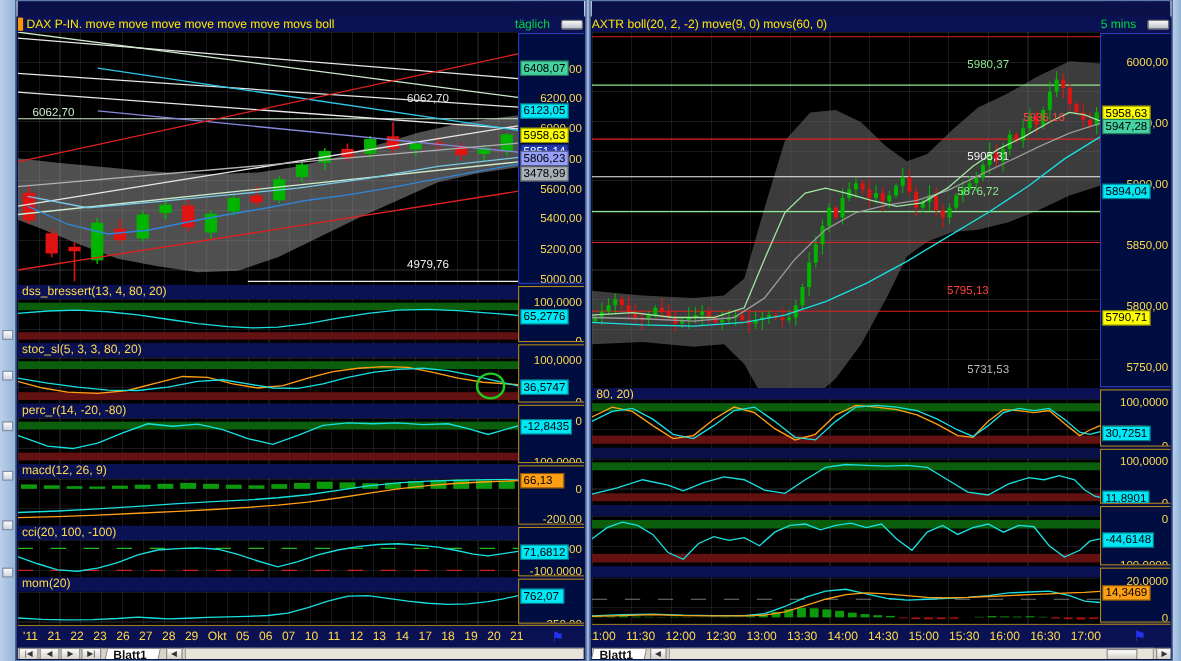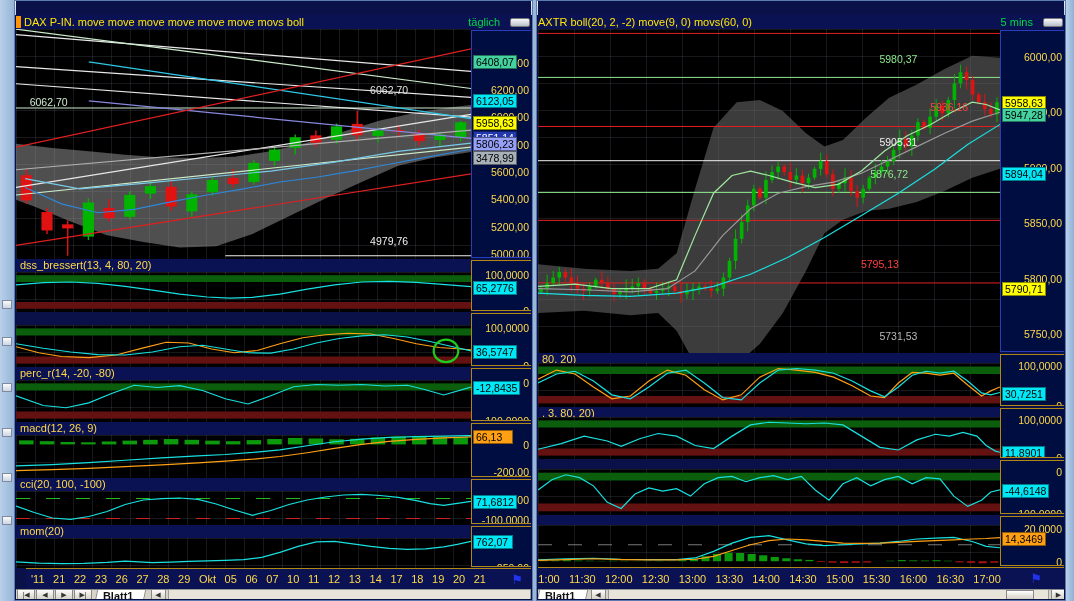--- a/index.html
+++ b/index.html
@@ -88,21 +88,21 @@
       <span class="tb-btn"><span class="glyph-res"></span></span>
       <span class="tb-btn">✕</span>
     </div>
     <div class="chart-body" id="lw-body">
       <div class="legend-strip" style="left:0;top:14px;width:517px;">
         <span class="legend-mark"></span>
         <span class="legend-text">DAX P-IN. move move move move move move movs boll</span>
         <span class="legend-interval">täglich</span>
         <span class="legend-btn"></span>
       </div>
-      <div class="xaxis" style="left:10px;top:567px;width:517px;height:21px;">
+      <div class="xaxis" style="left:0;top:567px;width:517px;height:21px;">
         <div class="xlabels" id="lw-xlabels" style="width:455px;">
             <span>'11</span>
             <span>21</span>
             <span>22</span>
             <span>23</span>
             <span>26</span>
             <span>27</span>
             <span>28</span>
             <span>29</span>
             <span>Okt</span>
@@ -220,20 +220,21 @@
             <rect x="0" width="1000" y="80.35714285714286" height="169.64285714285714" fill="#0b5e0b"></rect>
             <rect x="0" width="1000" y="750" height="169.6428571428571" fill="#641111"></rect>
             <polyline points="0,321.4 60,267.9 120,250.0 180,285.7 240,357.1 300,455.4 360,553.6 420,625.0 470,651.8 520,633.9 580,553.6 640,428.6 700,321.4 760,250.0 820,232.1 880,258.9 930,303.6 1000,366.1" fill="none" stroke="#18e0e0" stroke-width="1.2" vector-effect="non-scaling-stroke"></polyline>
           </svg>
         </div>
         <div class="axbox" style="left: 455px; top: 259px; width: 62px; height: 51px;">
           <div class="tick" style="top: 14.1429px;">100,0000</div>
           <div class="tick" style="top: 49.8571px;">0</div>
           <div class="vbox" style="top: 26.5429px; background: rgb(0, 232, 248); color: rgb(0, 0, 0);">65,2776</div>
         </div>
+        <div class="ptitle" style="left: 0px; top: 311px; width: 455px; height: 13px;">stoc_sl(5, 3, 3, 80, 20)</div>
         <div class="plot " style="left: 0px; top: 324px; width: 455px; height: 42px;">
           <svg viewBox="0 0 1000 1000" preserveAspectRatio="none">
             <rect x="0" width="1000" y="80.35714285714286" height="169.64285714285714" fill="#0b5e0b"></rect>
             <rect x="0" width="1000" y="750" height="169.6428571428571" fill="#641111"></rect>
             <polyline points="0,517.9 50,660.7 100,750.0 160,776.8 220,714.3 280,544.6 330,410.7 380,428.6 430,571.4 480,660.7 530,607.1 580,446.4 630,303.6 680,232.1 730,196.4 780,214.3 830,321.4 880,446.4 930,535.7 1000,589.3" fill="none" stroke="#ffa014" stroke-width="1.2" vector-effect="non-scaling-stroke"></polyline>
             <polyline points="0,446.4 60,553.6 120,642.9 180,705.4 240,714.3 300,642.9 360,517.9 410,482.1 460,571.4 510,660.7 560,669.6 610,571.4 660,428.6 710,321.4 760,258.9 810,232.1 860,285.7 910,392.9 960,517.9 1000,616.1" fill="none" stroke="#18e0e0" stroke-width="1.2" vector-effect="non-scaling-stroke"></polyline>
             <ellipse cx="945" cy="616.0714285714286" rx="27" ry="267.85714285714283" fill="none" stroke="#1ecc1e" stroke-width="2.2" vector-effect="non-scaling-stroke"></ellipse>
           </svg>
         </div>
         <div class="axbox" style="left: 455px; top: 312px; width: 62px; height: 53px;">
@@ -546,21 +547,20 @@
             <polyline points="0,366.1 40,160.7 80,250.0 120,544.6 160,812.5 200,750.0 240,410.7 280,160.7 320,276.8 360,607.1 400,839.3 440,723.2 480,321.4 520,125.0 560,160.7 600,214.3 640,321.4 680,517.9 720,750.0 750,785.7 780,455.4 810,214.3 840,232.1 870,276.8 900,232.1 930,500.0 960,750.0 980,633.9 1000,544.6" fill="none" stroke="#ffa014" stroke-width="1.2" vector-effect="non-scaling-stroke"></polyline>
             <polyline points="0,455.4 40,250.0 80,187.5 120,410.7 160,723.2 200,812.5 240,544.6 280,232.1 320,160.7 360,455.4 400,785.7 440,839.3 480,455.4 520,160.7 560,125.0 600,160.7 640,232.1 680,410.7 720,633.9 750,767.9 780,544.6 810,276.8 840,187.5 870,232.1 900,187.5 930,410.7 960,678.6 980,723.2 1000,669.6" fill="none" stroke="#18e0e0" stroke-width="1.2" vector-effect="non-scaling-stroke"></polyline>
           </svg>
         </div>
         <div class="axbox" style="left: 462px; top: 353px; width: 66px; height: 52px;">
           <div class="tick" style="top: 11.3571px;">100,0000</div>
           <div class="tick" style="top: 50.6429px;">0</div>
           <div class="vbox" style="top: 33.3571px; background: rgb(255, 160, 20); color: rgb(0, 0, 0);"></div>
           <div class="vbox" style="top: 38.5704px; background: rgb(0, 232, 248); color: rgb(0, 0, 0);">30,7251</div>
         </div>
-        <div class="ptitle" style="left: 0px; top: 406px; width: 462px; height: 10px;">, 3, 80, 20)</div>
         <div class="plot rgrid" style="left: 0px; top: 416px; width: 462px; height: 42px;">
           <svg viewBox="0 0 1000 1000" preserveAspectRatio="none">
             <rect x="0" width="1000" y="80.35714285714286" height="169.64285714285714" fill="#0b5e0b"></rect>
             <rect x="0" width="1000" y="750" height="169.6428571428571" fill="#641111"></rect>
             <polyline points="0,767.9 50,633.9 100,455.4 150,571.4 180,696.4 220,517.9 260,392.9 300,455.4 340,678.6 380,750.0 420,455.4 460,187.5 500,125.0 540,142.9 580,160.7 620,142.9 660,187.5 700,455.4 740,723.2 780,785.7 820,544.6 860,410.7 890,455.4 920,366.1 950,455.4 970,678.6 990,812.5 1000,839.3" fill="none" stroke="#18e0e0" stroke-width="1.2" vector-effect="non-scaling-stroke"></polyline>
           </svg>
         </div>
         <div class="axbox" style="left: 462px; top: 407px; width: 66px; height: 50px;">
           <div class="tick" style="top: 11.25px;">100,0000</div>
           <div class="tick" style="top: 48.75px;">0</div>

